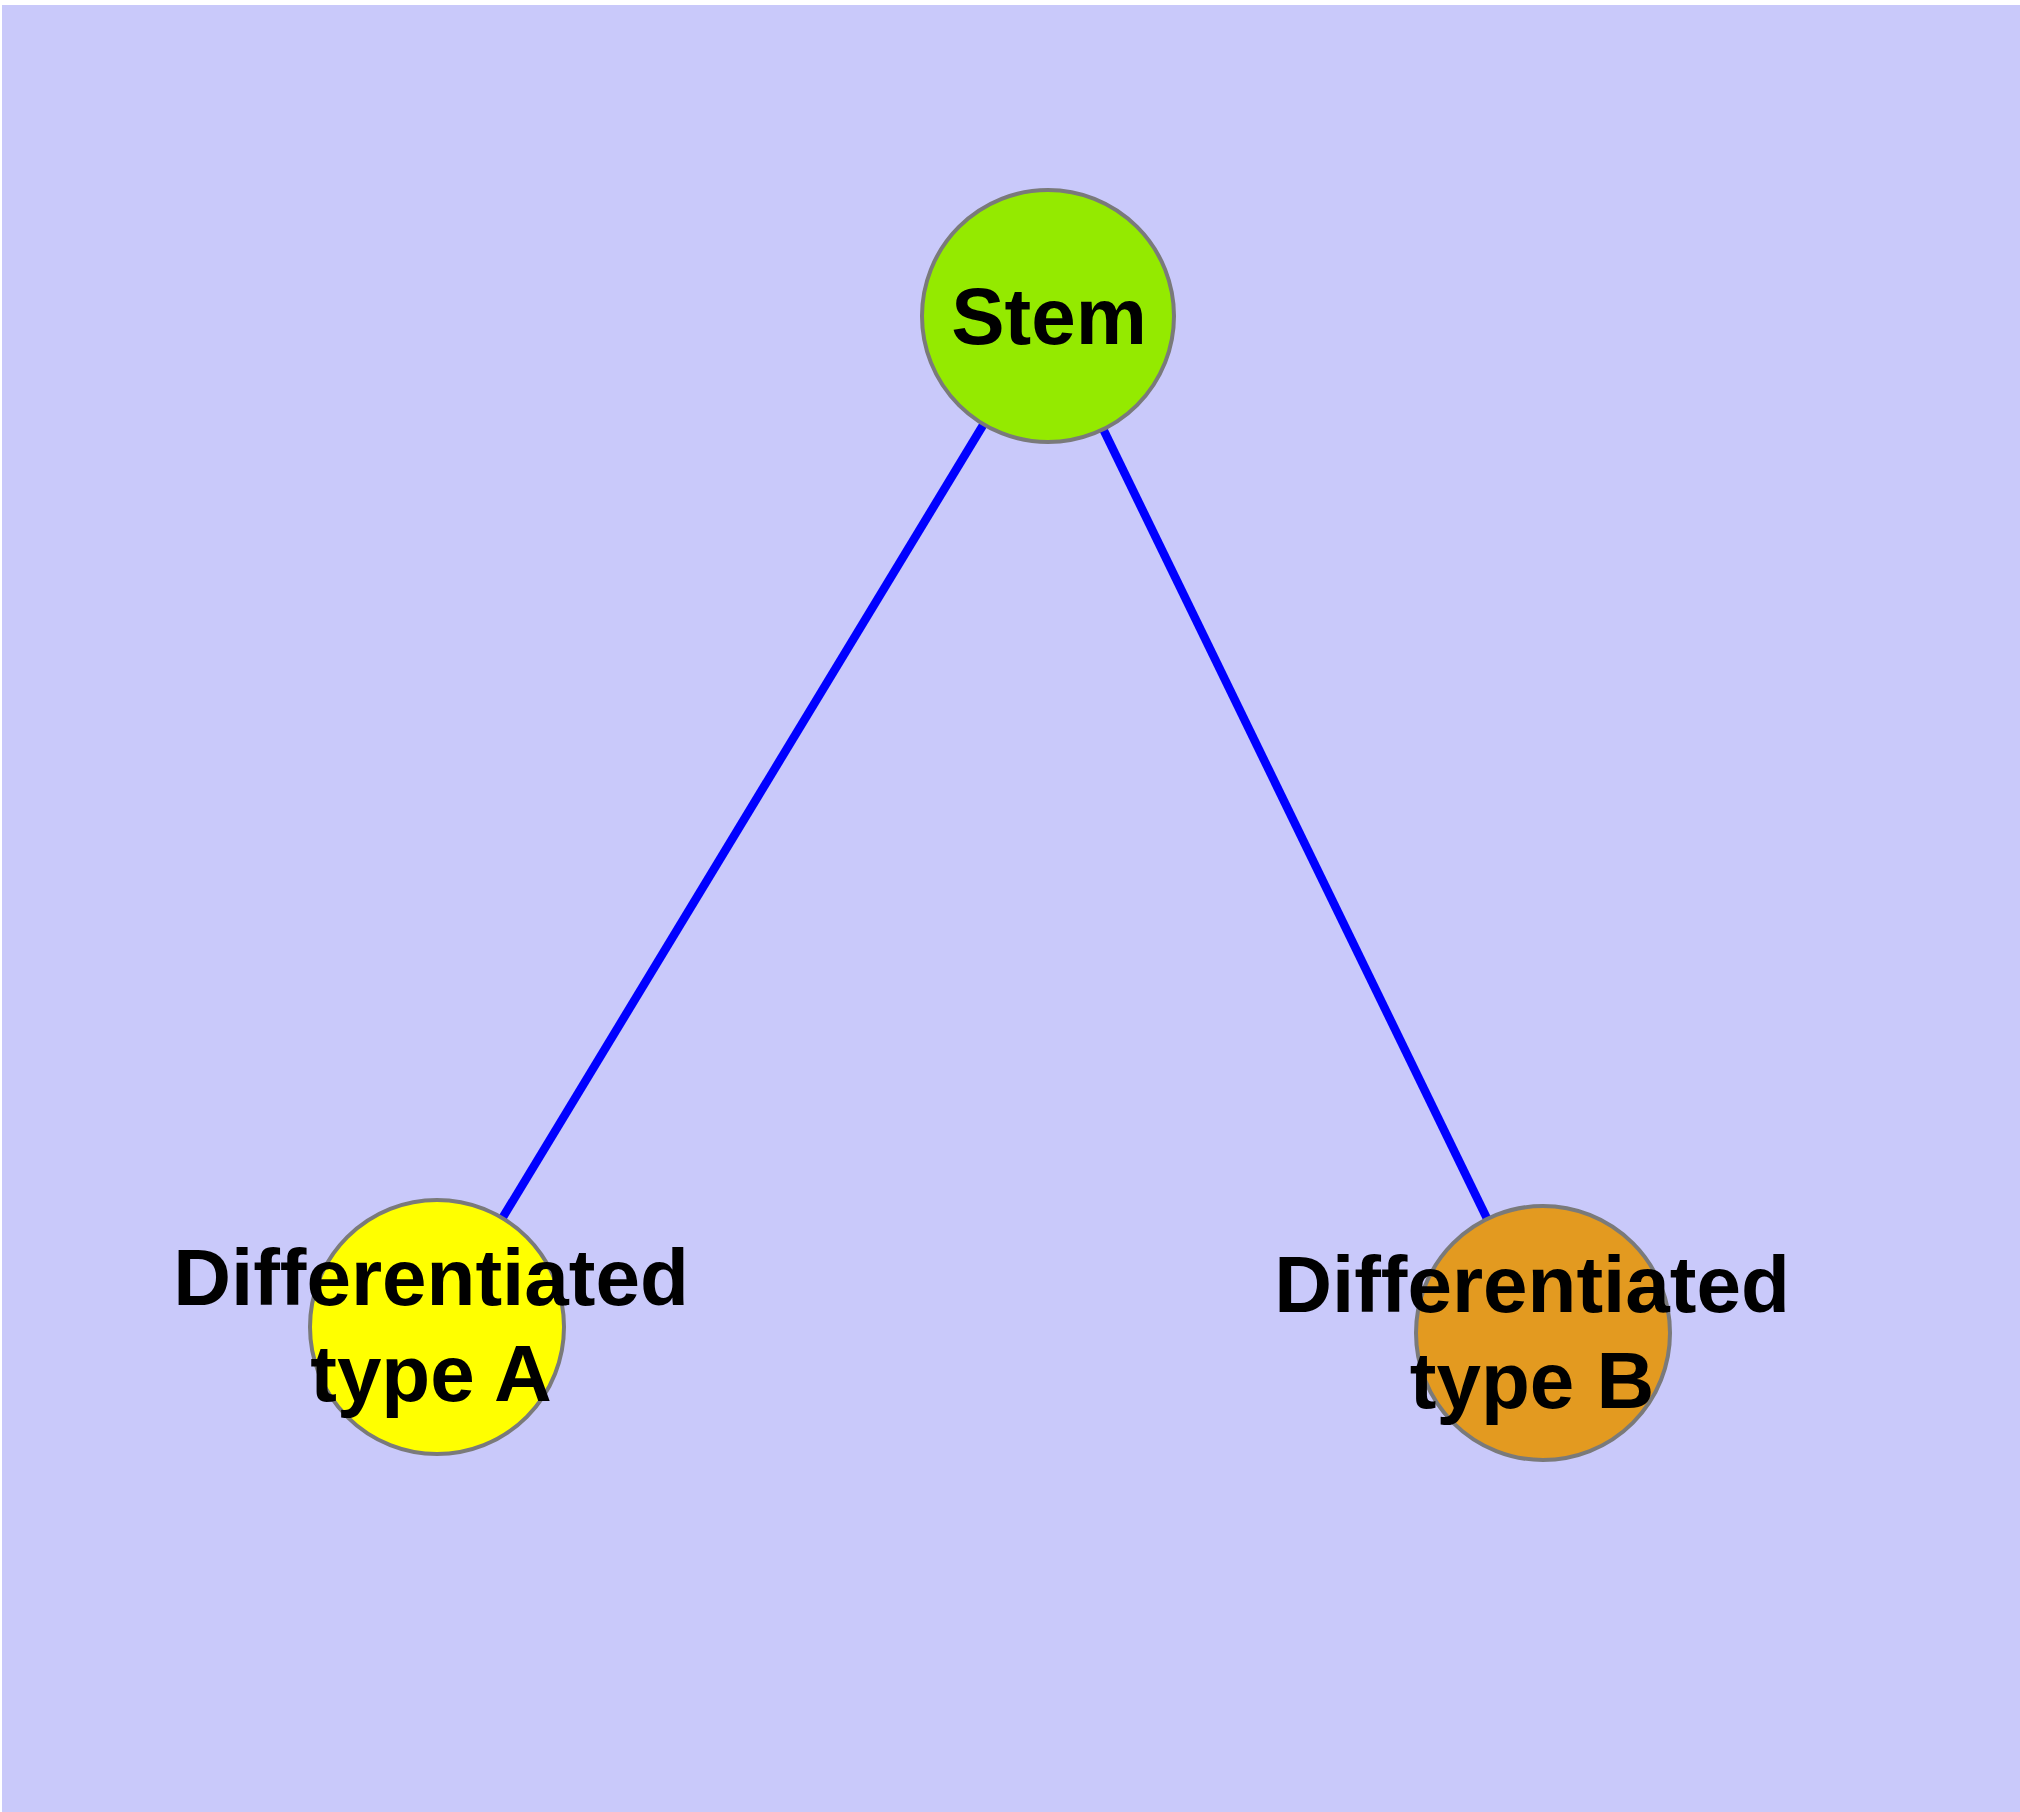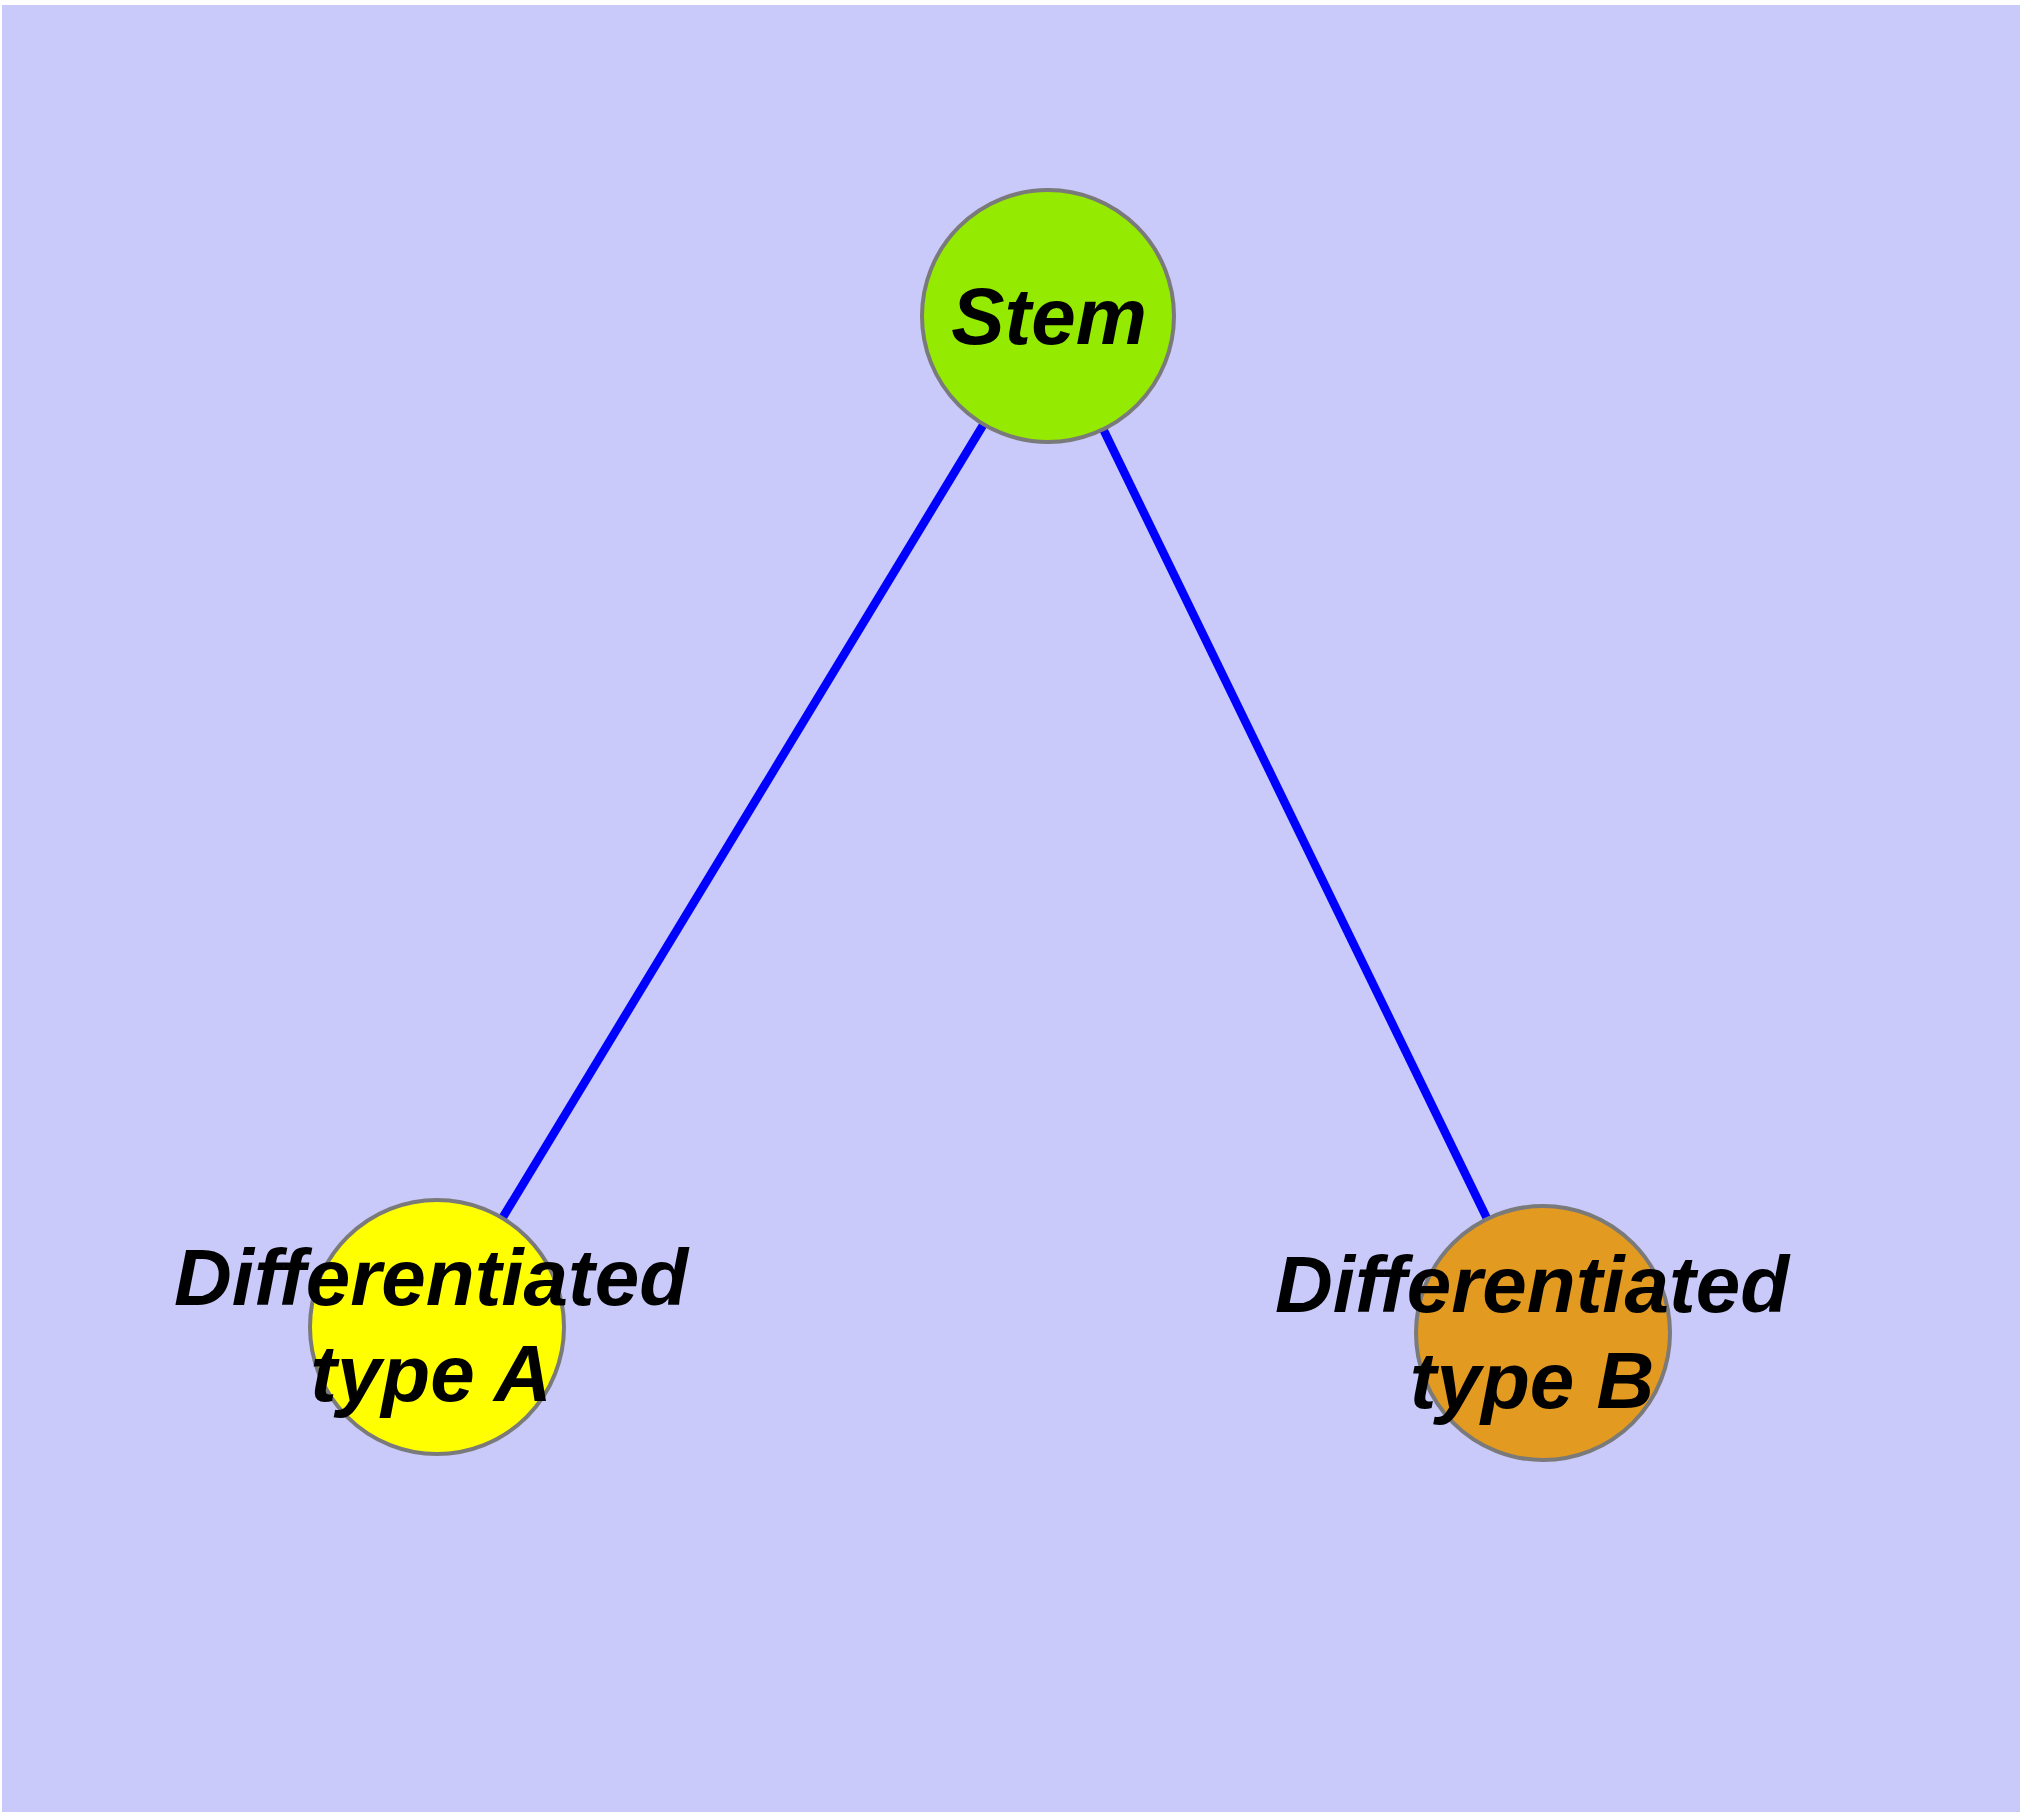--- a/index.html
+++ b/index.html
@@ -3,21 +3,20 @@
 <meta charset="utf-8">
 <style>
   html, body { margin: 0; padding: 0; }
   .page {
     position: relative;
     width: 2021px;
     height: 1812px;
     background: #ffffff;
     overflow: hidden;
     font-family: "Liberation Sans", sans-serif;
-    font-style: italic;
   }
   
   .canvas-bg {
     position: absolute;
     left: 1.7px; top: 5.1px; right: 0; bottom: 0;
     z-index: 0;
   }
   .edges-layer {
     position: absolute;
     left: 0; top: 0;

